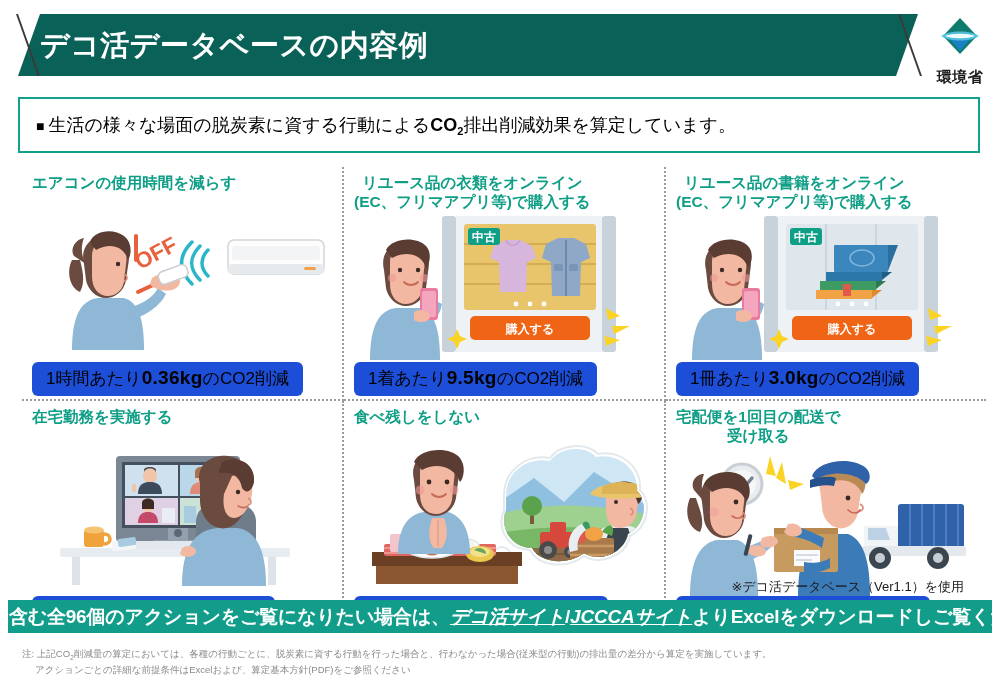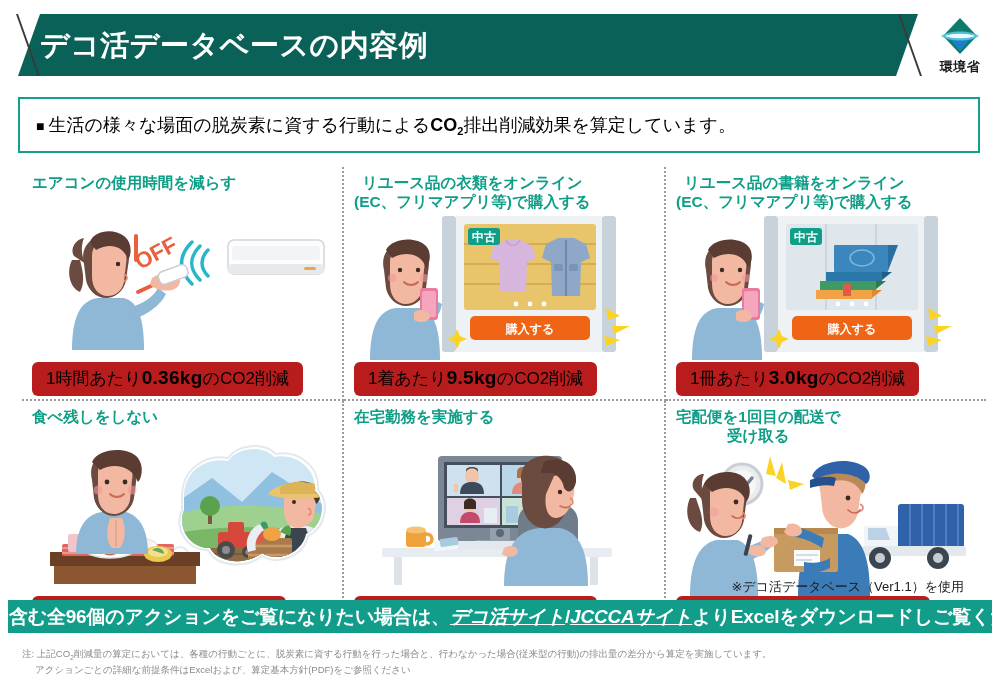--- a/index.html
+++ b/index.html
@@ -57,24 +57,24 @@
 
   
   .logo-wrap {
     position: absolute;
     left: 928px; top: 16px;
     width: 64px; height: 60px;
     text-align: center;
   }
   .logo-mark { width: 46px; height: 42px; display: block; margin: 0 auto; }
   .logo-text {
-    font-size: 13px;
+    font-size: 15px;
     color: #1b1b1b;
     font-weight: bold;
-    margin-top: 0;
+    margin-top: 10px;
     letter-spacing: 0.5px;
   }
 
   
   .lead-box {
     position: absolute;
     left: 18px; top: 97px;
     width: 962px; height: 56px;
     border: 2px solid #11a08c;
     background: #ffffff;
@@ -129,21 +129,21 @@
   .card-art {
     flex: 1;
     width: 100%;
     display: flex;
     align-items: center;
     justify-content: center;
     min-height: 0;
   }
   .card-art svg { max-height: 100%; }
   .card-result {
-    background: #b91c1c;
+    background: #1d4ed8;
     border-radius: 6px;
     padding: 5px 14px 6px 14px;
     font-size: 17px;
     color: #000000;
     white-space: nowrap;
     margin-bottom: 3px;
   }
   .card-result b {
     font-weight: bold;
     font-size: 19px;
@@ -379,20 +379,94 @@
           <circle cx="38" cy="66" r="4" fill="#f09a9a" opacity="0.6"></circle>
           <circle cx="70" cy="66" r="4" fill="#f09a9a" opacity="0.6"></circle>
           <path d="M62 108 C72 104, 78 96, 80 88 L88 92 C86 104, 78 114, 66 120 Z" fill="#8fb7d6"></path>
           <rect x="66" y="76" width="18" height="32" rx="3" fill="#e87b9e"></rect>
           <rect x="68" y="79" width="14" height="26" rx="2" fill="#f4a6bf"></rect>
           <path d="M60 100 C66 96, 74 98, 76 104 C76 110, 66 112, 60 108 Z" fill="#f2b8a2"></path>
         </svg>
       </div>
       <div class="card-result">
         <span>1冊あたり</span><b>3.0kg</b><span>のCO2削減</span>
+      </div>
+    </div>
+
+    <div class="card col1 row1">
+      <div class="card-title">在宅勤務を実施する</div>
+      <div class="card-art">
+        <svg viewBox="0 0 300 150" width="300" height="150">
+
+          <rect x="28" y="112" width="230" height="9" rx="2" fill="#e7ecf0"></rect>
+          <rect x="40" y="121" width="8" height="28" fill="#dde3e9"></rect>
+          <rect x="236" y="121" width="8" height="28" fill="#dde3e9"></rect>
+
+          <rect x="84" y="20" width="124" height="86" rx="4" fill="#7b8794"></rect>
+          <rect x="90" y="26" width="112" height="66" fill="#44505e"></rect>
+
+          <rect x="93" y="29" width="53" height="31" fill="#cfe0ee"></rect>
+          <rect x="148" y="29" width="51" height="31" fill="#b9d7e8"></rect>
+          <rect x="93" y="62" width="53" height="27" fill="#e0d0e4"></rect>
+          <rect x="148" y="62" width="51" height="27" fill="#cbe3d5"></rect>
+
+          <g>
+            <circle cx="118" cy="40" r="7" fill="#f2c4a8"></circle>
+            <path d="M106 58 C106 48, 112 46, 118 46 C124 46, 130 48, 130 58 Z" fill="#3d4a5c"></path>
+            <path d="M112 37 C112 31, 124 31, 124 37 L124 34 C124 30, 112 30, 112 34 Z" fill="#5a4236"></path>
+            <rect x="100" y="48" width="4" height="8" fill="#f2c4a8"></rect>
+          </g>
+          <g>
+            <circle cx="170" cy="40" r="7" fill="#f2c4a8"></circle>
+            <path d="M158 58 C158 48, 164 46, 170 46 C176 46, 182 48, 182 58 Z" fill="#e08a7a"></path>
+            <path d="M163 36 C163 29, 177 29, 177 36 L177 42 L163 42 Z" fill="#a8734c"></path>
+            <rect x="185" y="44" width="10" height="14" fill="#e8eef3"></rect>
+          </g>
+          <g>
+            <circle cx="116" cy="70" r="6" fill="#f2c4a8"></circle>
+            <path d="M106 87 C106 78, 111 76, 116 76 C121 76, 126 78, 126 87 Z" fill="#c44a6a"></path>
+            <path d="M110 67 C110 61, 122 61, 122 67 L122 73 L110 73 Z" fill="#3d2a22"></path>
+            <rect x="130" y="72" width="13" height="15" fill="#e8eef3"></rect>
+          </g>
+          <g>
+            <circle cx="176" cy="70" r="6" fill="#f2c4a8"></circle>
+            <path d="M166 87 C166 78, 171 76, 176 76 C181 76, 186 78, 186 87 Z" fill="#4b6f9a"></path>
+            <path d="M170 67 C170 61, 182 61, 182 67 L182 71 L170 71 Z" fill="#2d2018"></path>
+            <rect x="152" y="70" width="12" height="17" fill="#a8cbe0"></rect>
+          </g>
+
+          <rect x="136" y="92" width="20" height="12" fill="#93a0ad"></rect>
+          <rect x="120" y="104" width="52" height="6" rx="3" fill="#93a0ad"></rect>
+          <circle cx="146" cy="97" r="4" fill="#5c6774"></circle>
+
+          <rect x="112" y="105" width="70" height="8" rx="2" fill="#e2e8ee" transform="skewX(-6)"></rect>
+          <rect x="52" y="94" width="20" height="17" rx="3" fill="#efa33a"></rect>
+          <path d="M72 98 C80 98, 80 108, 72 108" fill="none" stroke="#efa33a" stroke-width="3.5"></path>
+          <ellipse cx="62" cy="94" rx="10" ry="3.5" fill="#f6c373"></ellipse>
+          <rect x="80" y="104" width="24" height="10" rx="1.5" fill="#f2f6f9" transform="rotate(-7 92 109)"></rect>
+          <rect x="86" y="102" width="18" height="8" rx="1.5" fill="#a8cbe0" transform="rotate(-7 95 106)"></rect>
+
+          <path d="M164 86 C164 72, 176 66, 194 66 C212 66, 224 72, 224 86 L224 140 L164 140 Z" fill="#6f7c89"></path>
+          <rect x="186" y="140" width="16" height="10" fill="#57636e"></rect>
+
+          <path d="M150 150 C150 112, 162 94, 186 92 L206 92 C226 96, 234 116, 234 150 Z" fill="#8fb7d6"></path>
+          <path d="M168 46 C164 30, 178 18, 196 20 C214 22, 222 38, 216 56 L212 74 C208 88, 196 94, 188 92 C176 90, 168 78, 168 64 Z" fill="#6b4a3f"></path>
+          <path d="M200 40 C212 36, 222 44, 220 58 C218 72, 210 82, 202 82 C194 82, 190 72, 192 58 Z" fill="#f2b8a2"></path>
+          <path d="M190 26 C206 18, 224 28, 222 46 C220 56, 214 58, 210 52 C208 40, 198 34, 186 38 Z" fill="#5a3c32"></path>
+          <circle cx="178" cy="42" r="11" fill="#6b4a3f"></circle>
+          <circle cx="206" cy="56" r="2.2" fill="#3a2a24"></circle>
+          <path d="M216 62 C220 64, 220 68, 216 69" fill="none" stroke="#d98c78" stroke-width="1.5"></path>
+          <path d="M206 70 C210 72, 214 72, 216 70" fill="none" stroke="#c96a58" stroke-width="1.6" stroke-linecap="round"></path>
+
+          <path d="M178 104 C168 106, 158 110, 152 114 L156 122 C166 118, 178 116, 186 116 Z" fill="#8fb7d6"></path>
+          <path d="M150 112 C156 108, 164 110, 164 116 C162 122, 152 122, 148 118 Z" fill="#f2b8a2"></path>
+        </svg>
+      </div>
+      <div class="card-result">
+        <span>1日あたり</span><b>1.8kg</b><span>のCO2削減</span>
       </div>
     </div>
 
     <div class="card col0 row1">
       <div class="card-title">食べ残しをしない</div>
       <div class="card-art">
         <svg viewBox="0 0 300 150" width="300" height="150">
 
           <g>
             <path d="M150 60 C150 34, 172 18, 196 22 C206 8, 232 6, 244 18 C266 14, 288 30, 286 54
@@ -483,94 +557,20 @@
 
           <path d="M78 82 C74 94, 74 106, 80 112 L88 112 C94 104, 94 92, 90 82 Z" fill="#f2b8a2"></path>
           <line x1="84" y1="84" x2="84" y2="110" stroke="#e0a28c" stroke-width="1.6"></line>
         </svg>
       </div>
       <div class="card-result">
         <span>1日あたり</span><b>0.01kg</b><span>のCO2削減</span>
       </div>
     </div>
 
-    <div class="card col1 row1">
-      <div class="card-title">在宅勤務を実施する</div>
-      <div class="card-art">
-        <svg viewBox="0 0 300 150" width="300" height="150">
-
-          <rect x="28" y="112" width="230" height="9" rx="2" fill="#e7ecf0"></rect>
-          <rect x="40" y="121" width="8" height="28" fill="#dde3e9"></rect>
-          <rect x="236" y="121" width="8" height="28" fill="#dde3e9"></rect>
-
-          <rect x="84" y="20" width="124" height="86" rx="4" fill="#7b8794"></rect>
-          <rect x="90" y="26" width="112" height="66" fill="#44505e"></rect>
-
-          <rect x="93" y="29" width="53" height="31" fill="#cfe0ee"></rect>
-          <rect x="148" y="29" width="51" height="31" fill="#b9d7e8"></rect>
-          <rect x="93" y="62" width="53" height="27" fill="#e0d0e4"></rect>
-          <rect x="148" y="62" width="51" height="27" fill="#cbe3d5"></rect>
-
-          <g>
-            <circle cx="118" cy="40" r="7" fill="#f2c4a8"></circle>
-            <path d="M106 58 C106 48, 112 46, 118 46 C124 46, 130 48, 130 58 Z" fill="#3d4a5c"></path>
-            <path d="M112 37 C112 31, 124 31, 124 37 L124 34 C124 30, 112 30, 112 34 Z" fill="#5a4236"></path>
-            <rect x="100" y="48" width="4" height="8" fill="#f2c4a8"></rect>
-          </g>
-          <g>
-            <circle cx="170" cy="40" r="7" fill="#f2c4a8"></circle>
-            <path d="M158 58 C158 48, 164 46, 170 46 C176 46, 182 48, 182 58 Z" fill="#e08a7a"></path>
-            <path d="M163 36 C163 29, 177 29, 177 36 L177 42 L163 42 Z" fill="#a8734c"></path>
-            <rect x="185" y="44" width="10" height="14" fill="#e8eef3"></rect>
-          </g>
-          <g>
-            <circle cx="116" cy="70" r="6" fill="#f2c4a8"></circle>
-            <path d="M106 87 C106 78, 111 76, 116 76 C121 76, 126 78, 126 87 Z" fill="#c44a6a"></path>
-            <path d="M110 67 C110 61, 122 61, 122 67 L122 73 L110 73 Z" fill="#3d2a22"></path>
-            <rect x="130" y="72" width="13" height="15" fill="#e8eef3"></rect>
-          </g>
-          <g>
-            <circle cx="176" cy="70" r="6" fill="#f2c4a8"></circle>
-            <path d="M166 87 C166 78, 171 76, 176 76 C181 76, 186 78, 186 87 Z" fill="#4b6f9a"></path>
-            <path d="M170 67 C170 61, 182 61, 182 67 L182 71 L170 71 Z" fill="#2d2018"></path>
-            <rect x="152" y="70" width="12" height="17" fill="#a8cbe0"></rect>
-          </g>
-
-          <rect x="136" y="92" width="20" height="12" fill="#93a0ad"></rect>
-          <rect x="120" y="104" width="52" height="6" rx="3" fill="#93a0ad"></rect>
-          <circle cx="146" cy="97" r="4" fill="#5c6774"></circle>
-
-          <rect x="112" y="105" width="70" height="8" rx="2" fill="#e2e8ee" transform="skewX(-6)"></rect>
-          <rect x="52" y="94" width="20" height="17" rx="3" fill="#efa33a"></rect>
-          <path d="M72 98 C80 98, 80 108, 72 108" fill="none" stroke="#efa33a" stroke-width="3.5"></path>
-          <ellipse cx="62" cy="94" rx="10" ry="3.5" fill="#f6c373"></ellipse>
-          <rect x="80" y="104" width="24" height="10" rx="1.5" fill="#f2f6f9" transform="rotate(-7 92 109)"></rect>
-          <rect x="86" y="102" width="18" height="8" rx="1.5" fill="#a8cbe0" transform="rotate(-7 95 106)"></rect>
-
-          <path d="M164 86 C164 72, 176 66, 194 66 C212 66, 224 72, 224 86 L224 140 L164 140 Z" fill="#6f7c89"></path>
-          <rect x="186" y="140" width="16" height="10" fill="#57636e"></rect>
-
-          <path d="M150 150 C150 112, 162 94, 186 92 L206 92 C226 96, 234 116, 234 150 Z" fill="#8fb7d6"></path>
-          <path d="M168 46 C164 30, 178 18, 196 20 C214 22, 222 38, 216 56 L212 74 C208 88, 196 94, 188 92 C176 90, 168 78, 168 64 Z" fill="#6b4a3f"></path>
-          <path d="M200 40 C212 36, 222 44, 220 58 C218 72, 210 82, 202 82 C194 82, 190 72, 192 58 Z" fill="#f2b8a2"></path>
-          <path d="M190 26 C206 18, 224 28, 222 46 C220 56, 214 58, 210 52 C208 40, 198 34, 186 38 Z" fill="#5a3c32"></path>
-          <circle cx="178" cy="42" r="11" fill="#6b4a3f"></circle>
-          <circle cx="206" cy="56" r="2.2" fill="#3a2a24"></circle>
-          <path d="M216 62 C220 64, 220 68, 216 69" fill="none" stroke="#d98c78" stroke-width="1.5"></path>
-          <path d="M206 70 C210 72, 214 72, 216 70" fill="none" stroke="#c96a58" stroke-width="1.6" stroke-linecap="round"></path>
-
-          <path d="M178 104 C168 106, 158 110, 152 114 L156 122 C166 118, 178 116, 186 116 Z" fill="#8fb7d6"></path>
-          <path d="M150 112 C156 108, 164 110, 164 116 C162 122, 152 122, 148 118 Z" fill="#f2b8a2"></path>
-        </svg>
-      </div>
-      <div class="card-result">
-        <span>1日あたり</span><b>1.8kg</b><span>のCO2削減</span>
-      </div>
-    </div>
-
     <div class="card col2 row1">
       <div class="card-title" style="white-space:pre-line">宅配便を1回目の配送で
 受け取る</div>
       <div class="card-art">
         <svg viewBox="0 0 300 150" width="300" height="150">
 
           <rect x="222" y="58" width="66" height="50" rx="3" fill="#2f62a8"></rect>
           <g stroke="#4d7cc0" stroke-width="2">
             <line x1="234" y1="58" x2="234" y2="108"></line>
               <line x1="246" y1="58" x2="246" y2="108"></line>

